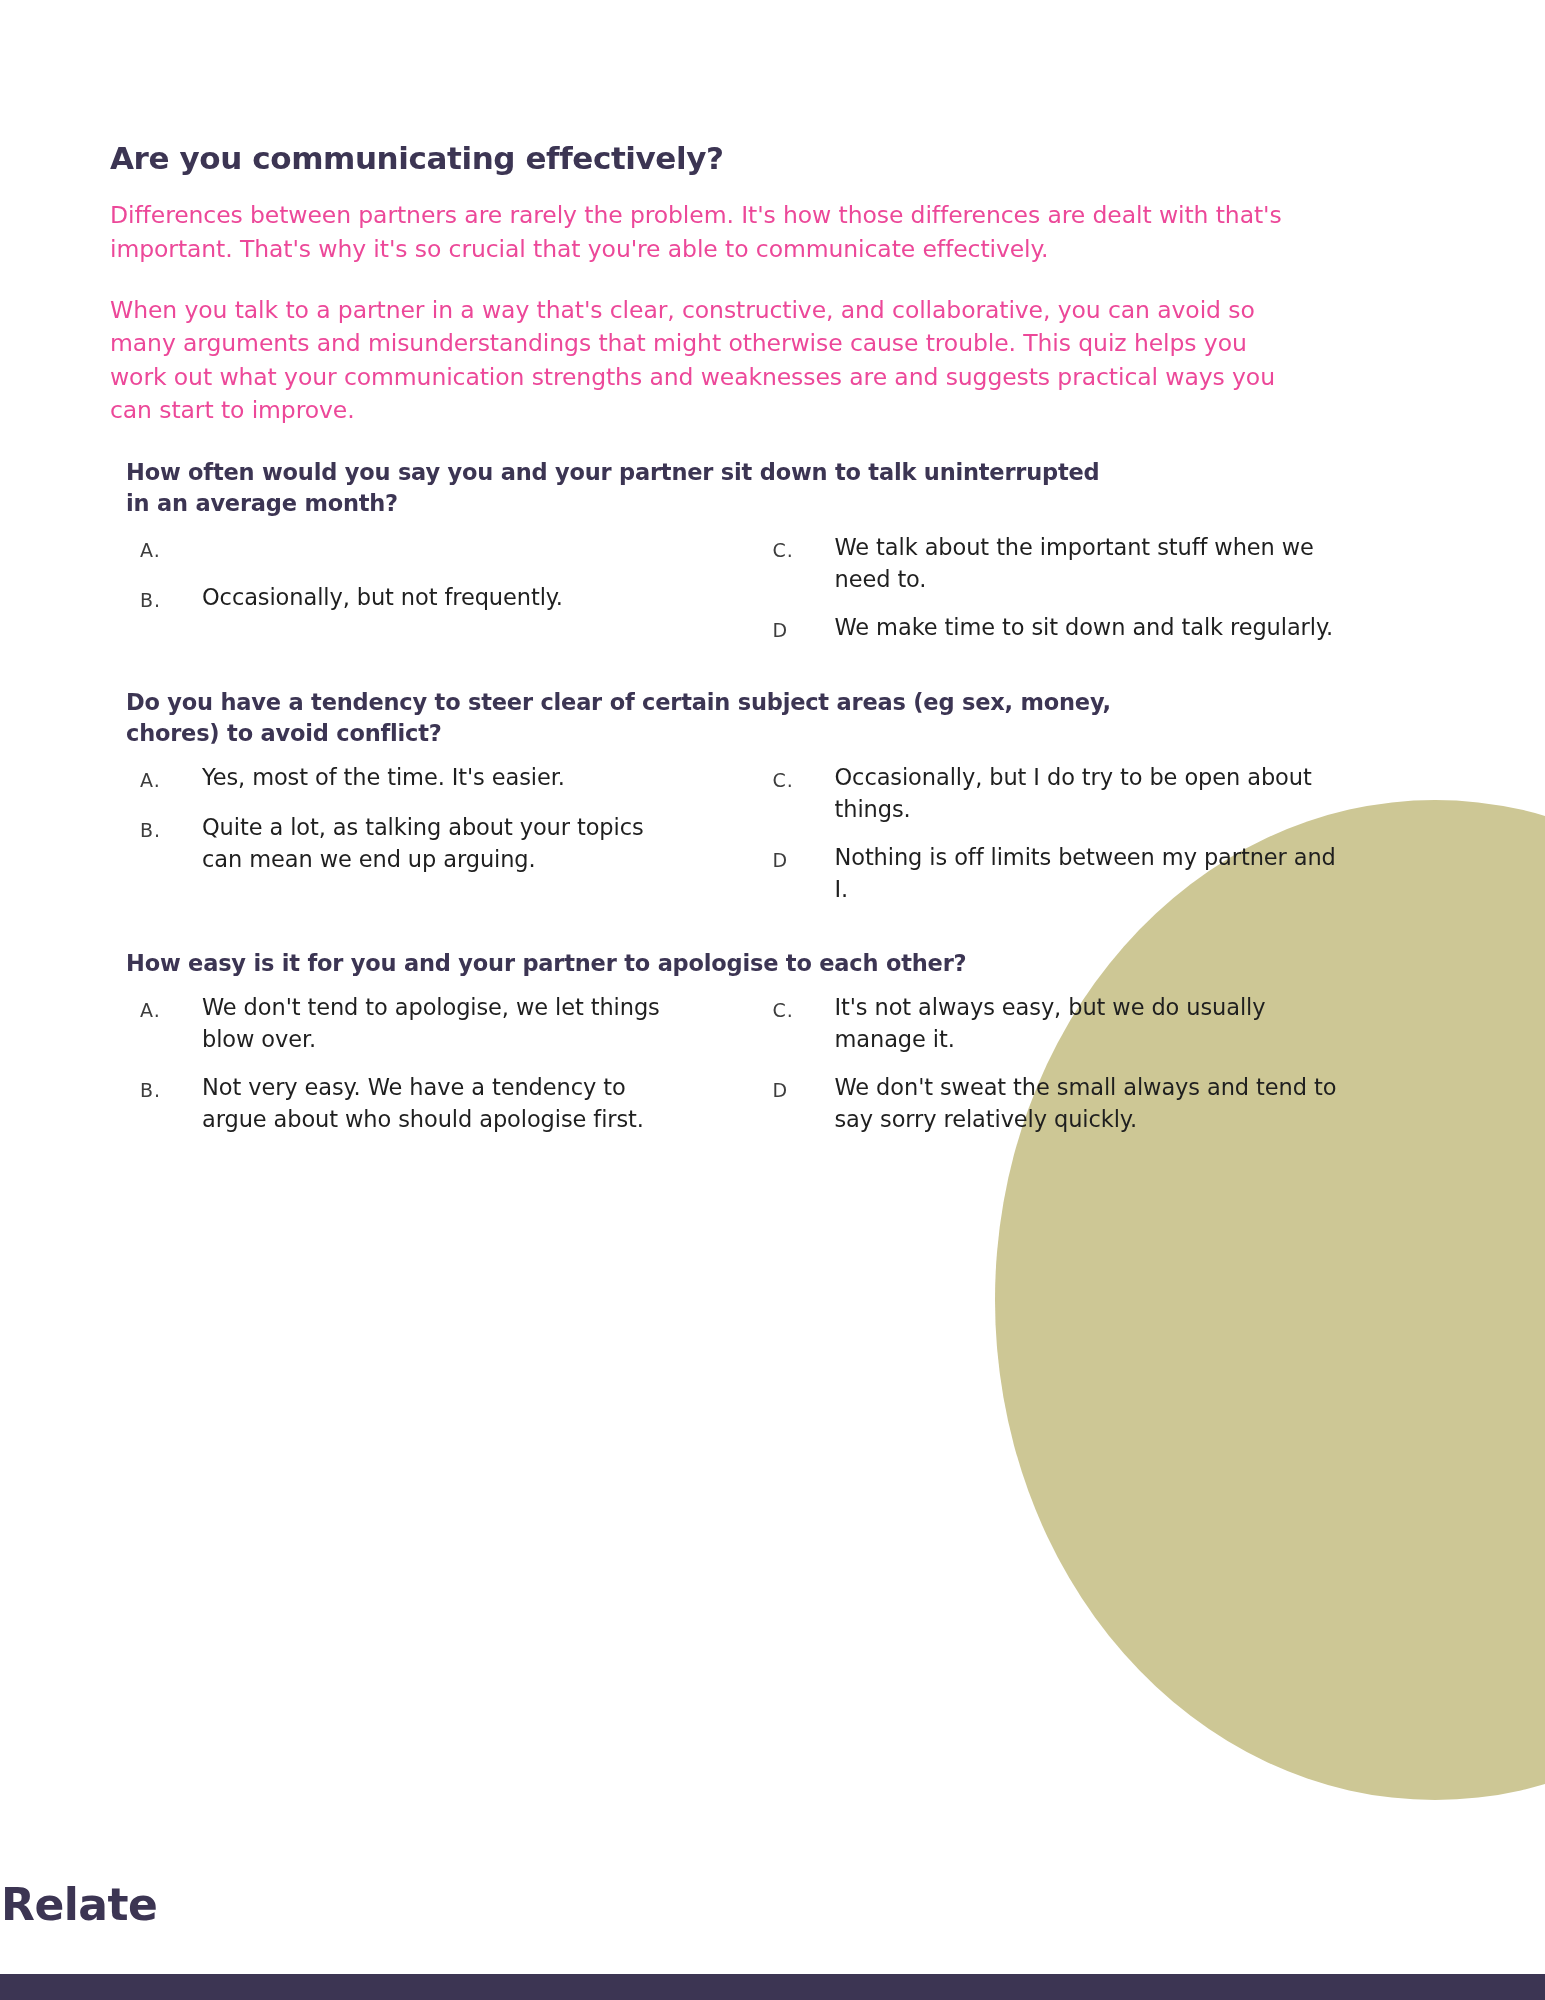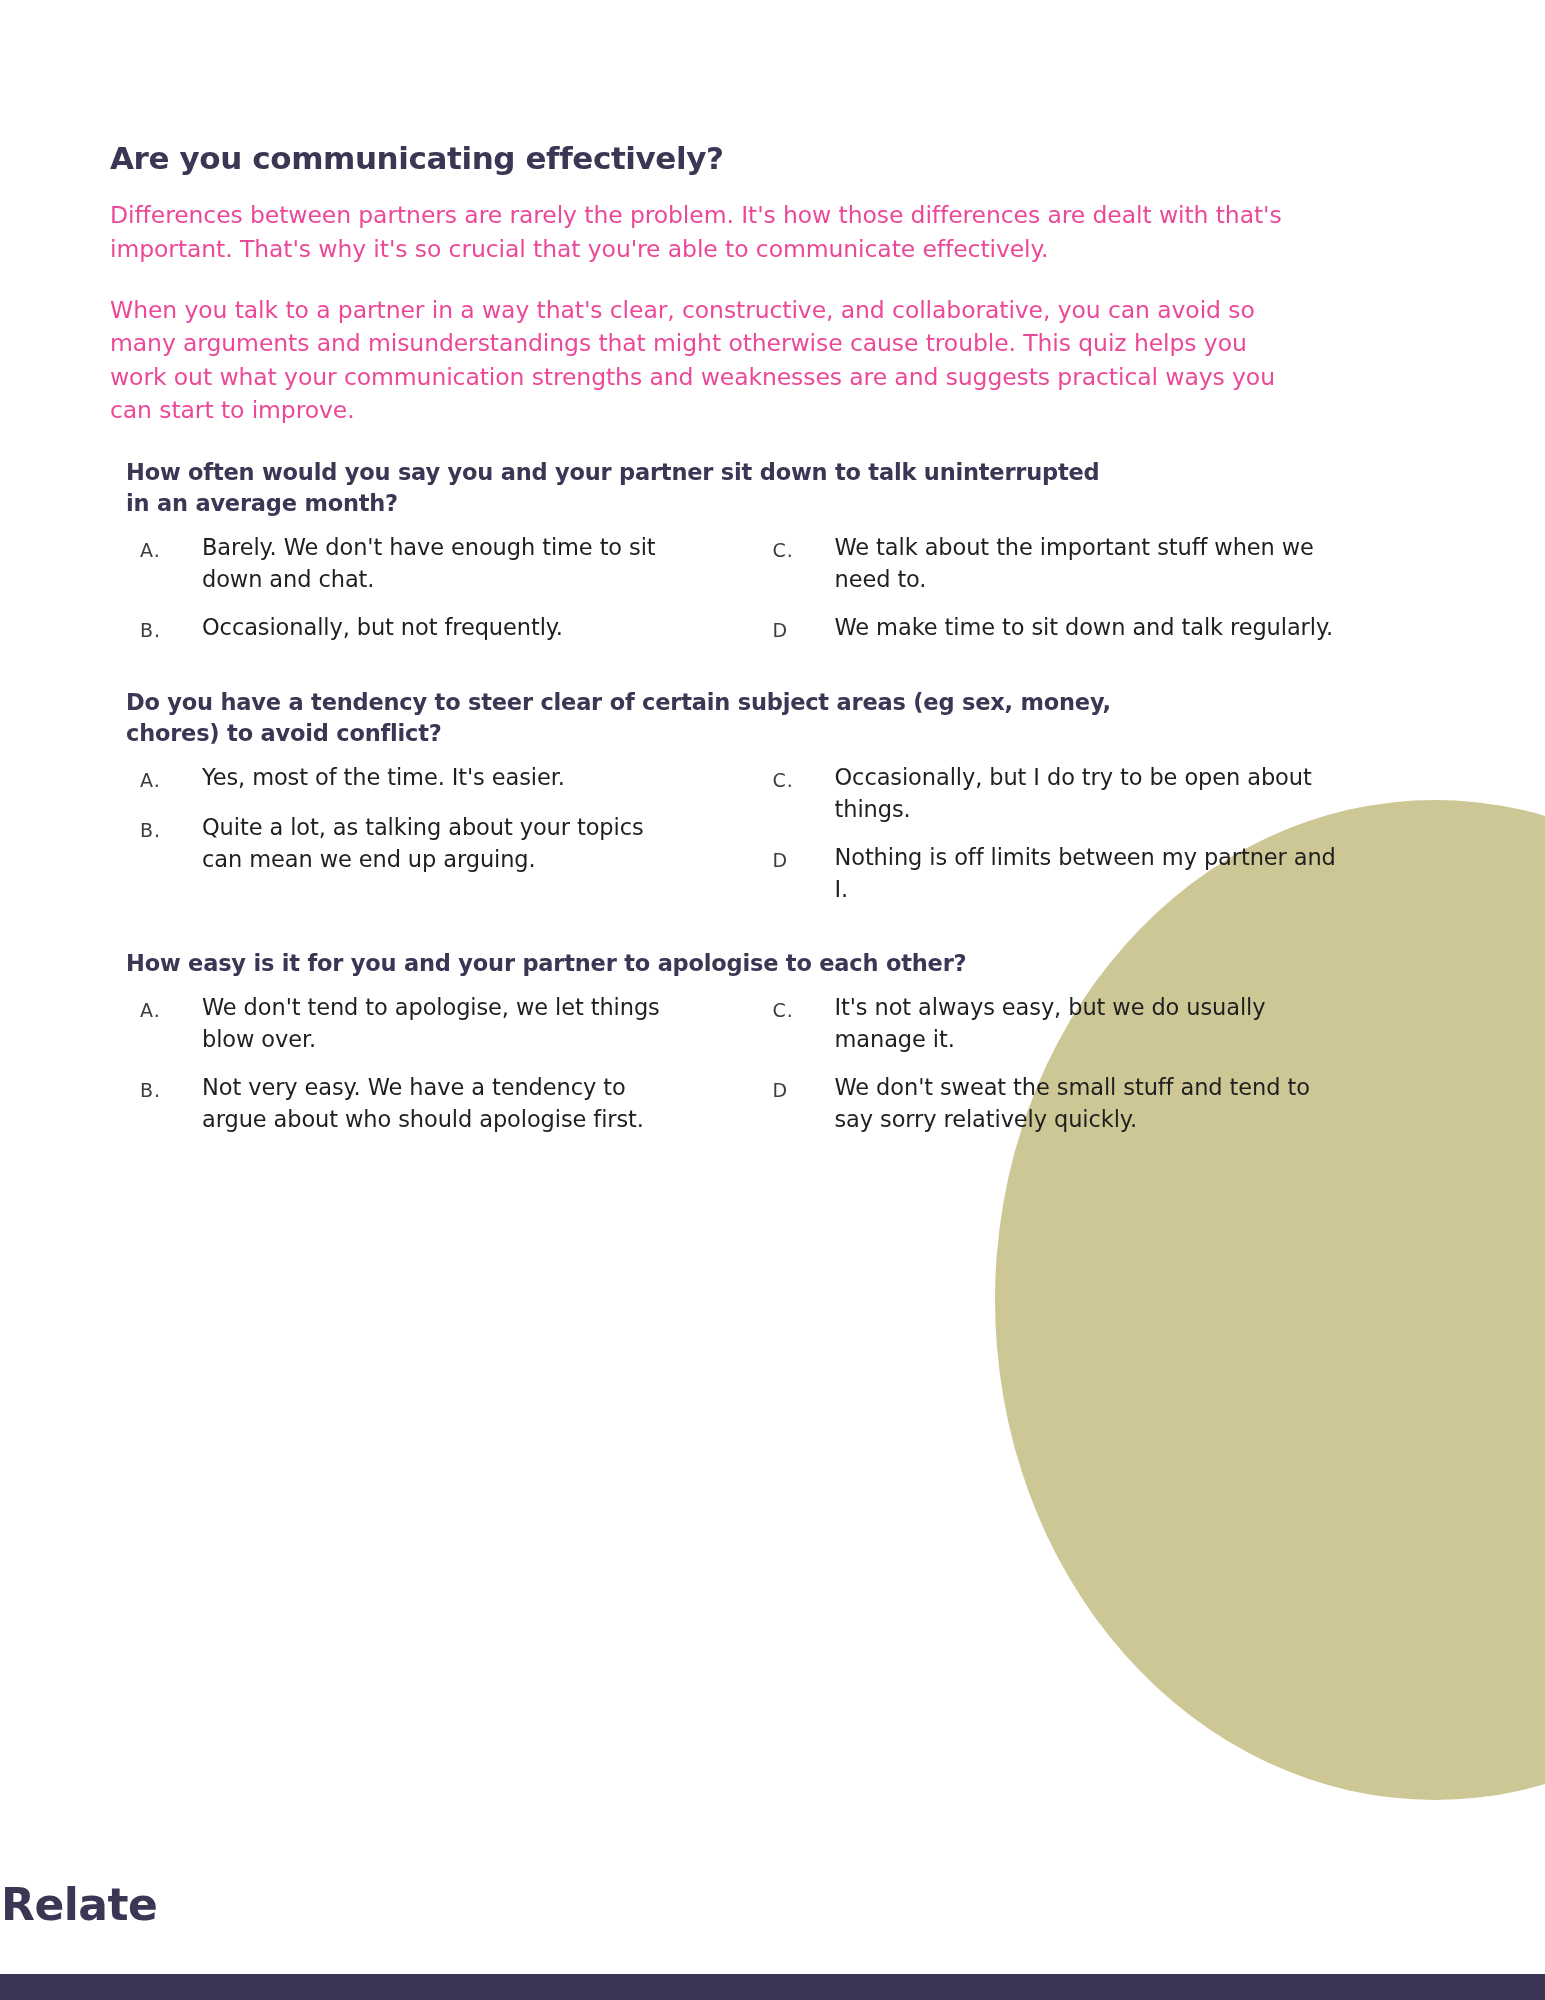--- a/index.html
+++ b/index.html
@@ -134,21 +134,20 @@
     <h1 class="title">Are you communicating effectively?</h1>
 
     <p class="intro">Differences between partners are rarely the problem. It's how those differences are dealt with that's important. That's why it's so crucial that you're able to communicate effectively.</p>
     <p class="intro second">When you talk to a partner in a way that's clear, constructive, and collaborative, you can avoid so many arguments and misunderstandings that might otherwise cause trouble. This quiz helps you work out what your communication strengths and weaknesses are and suggests practical ways you can start to improve.</p>
 
     <h2 class="question">How often would you say you and your partner sit down to talk uninterrupted in an average month?</h2>
     <div class="options">
       <div class="col left">
         <div class="opt">
           <span class="letter">A.</span>
-          <span class="text">Barely. We don't have enough time to sit down and chat.</span>
         </div>
         <div class="opt">
           <span class="letter">B.</span>
           <span class="text">Occasionally, but not frequently.</span>
         </div>
       </div>
       <div class="col right">
         <div class="opt">
           <span class="letter">C.</span>
           <span class="text">We talk about the important stuff when we need to.</span>
@@ -196,21 +195,21 @@
           <span class="text">Not very easy. We have a tendency to argue about who should apologise first.</span>
         </div>
       </div>
       <div class="col right">
         <div class="opt">
           <span class="letter">C.</span>
           <span class="text">It's not always easy, but we do usually manage it.</span>
         </div>
         <div class="opt">
           <span class="letter">D</span>
-          <span class="text">We don't sweat the small stuff and tend to say sorry relatively quickly.</span>
+          <span class="text">We don't sweat the small always and tend to say sorry relatively quickly.</span>
         </div>
       </div>
     </div>
 
   </div>
 
   <div class="brand">
     <span class="brand-word">Relate</span>
   </div>
 

